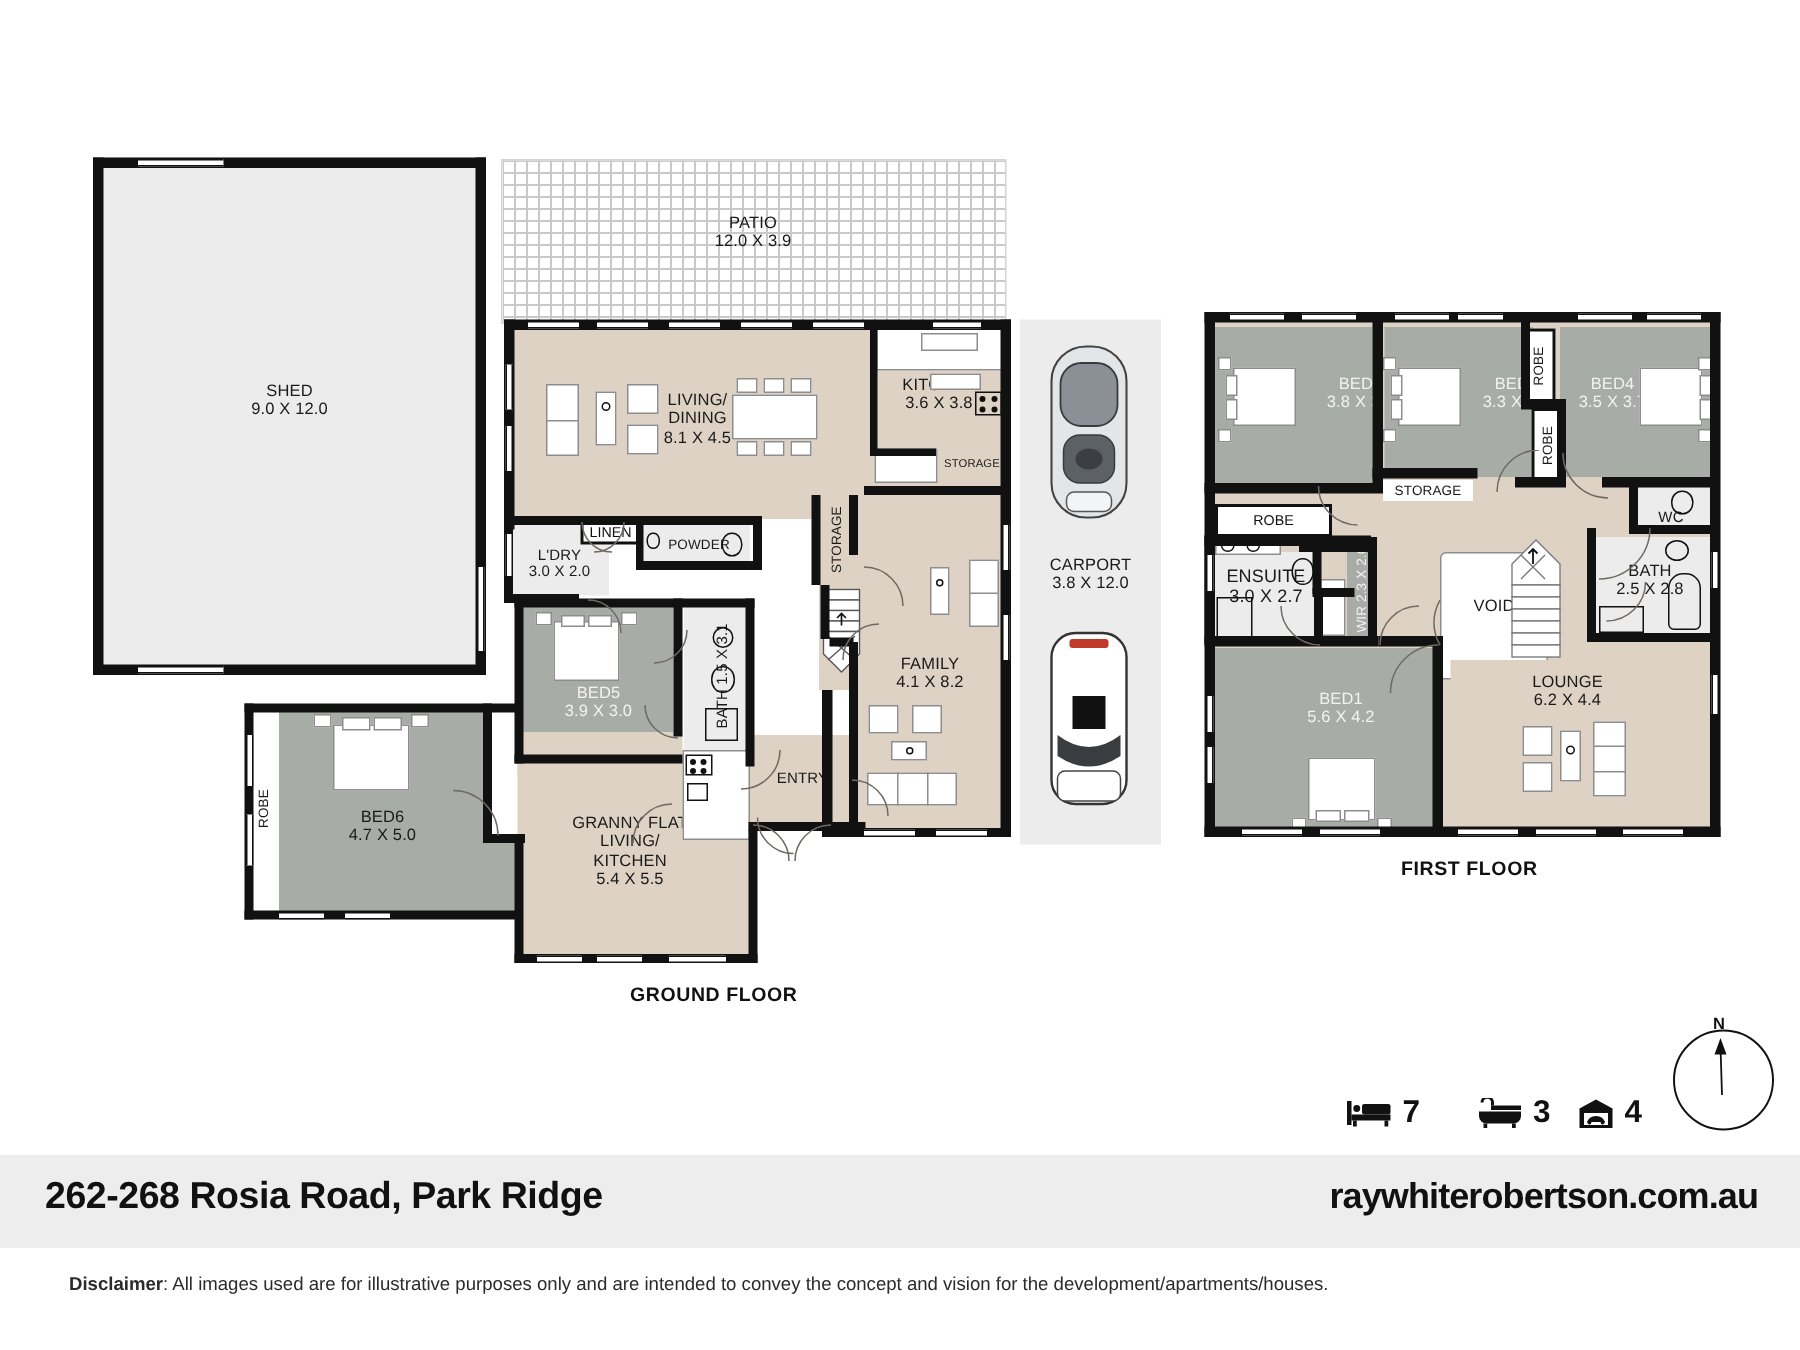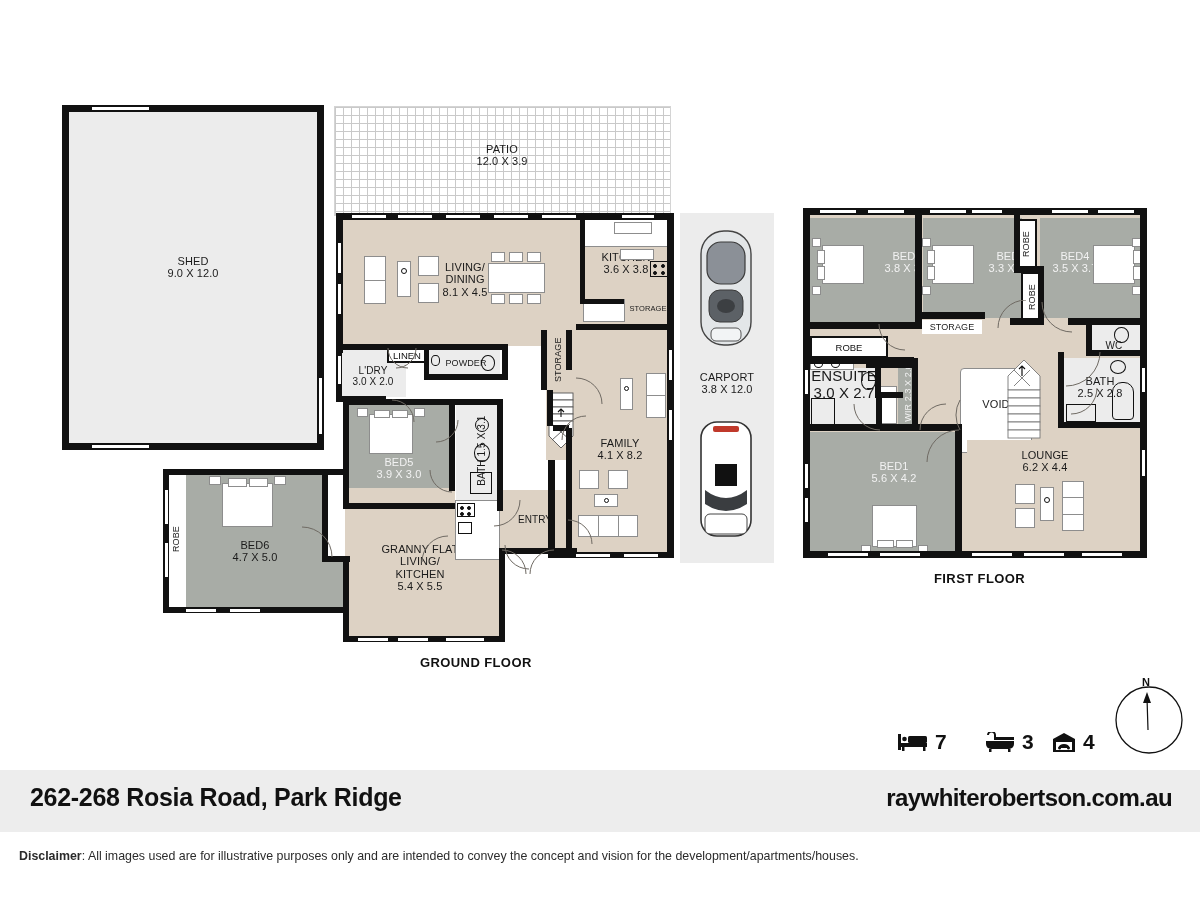--- a/index.html
+++ b/index.html
@@ -66,21 +66,21 @@
   }
   #addr {
     position:absolute; left:30px; top:783px;
     font-size:25px; font-weight:bold; color:#111; letter-spacing:-.3px;
   }
   #brand {
     position:absolute; right:28px; top:784px;
     font-size:24px; font-weight:bold; color:#111; letter-spacing:-.6px;text-align:center;
   }
   #disclaimer {
-    position:absolute; left:19px; top:848px; width:1140px;
+    position:absolute; left:46px; top:848px; width:1140px;
     font-size:12.4px; color:#2b2b2b; line-height:1.45;
   }
   #disclaimer b { font-weight:bold; }
 
   
   .stat { position:absolute; display:flex; align-items:center; gap:7px; }
   .stat .num { font-size:21px; font-weight:bold; color:#111; }
   .stat svg  { display:block; }
 
   #compass { position:absolute; left:1112px; top:672px; width:74px; height:84px; }
@@ -346,21 +346,21 @@
   <div class="lbl md white" style="left:1040px; top:250px; width:70px;"><span>BED4</span><br><span>3.5 X 3.7</span></div>
   <div class="furn" style="left:1093px; top:245px; width:42px; height:39px;"></div>
   <div class="furn" style="left:1133px; top:250px; width:8px; height:14px;"></div>
   <div class="furn" style="left:1133px; top:266px; width:8px; height:14px;"></div>
   <div class="furn" style="left:1132px; top:238px; width:9px; height:9px;"></div>
   <div class="furn" style="left:1132px; top:286px; width:9px; height:9px;"></div>
 
   <div class="lbl sm" style="left:922px; top:320px; width:60px; font-size:9px; background:#fff; padding:2px 0;">STORAGE</div>
 
   <div class="room fill-lgray" style="left:810px; top:368px; width:68px; height:58px;"></div>
-  <div class="lbl md" style="left:806px; top:368px; width:76px; font-size:15px;"><span>ENSUITE</span><br><span>3.0 X 2.7</span></div>
+  <div class="lbl md" style="left:806px; top:378px; width:76px; font-size:12px;"><span>ENSUITE</span><br><span>3.0 X 2.7</span></div>
   <div class="furn" style="left:810px; top:358px; width:44px; height:12px;"></div>
   <div class="outline" style="left:814px; top:360px; width:9px; height:8px; border-radius:50%;"></div>
   <div class="outline" style="left:831px; top:360px; width:9px; height:8px; border-radius:50%;"></div>
   <div class="outline" style="left:811px; top:398px; width:24px; height:27px;"></div>
   <div class="outline" style="left:861px; top:372px; width:15px; height:18px; border-radius:48%;"></div>
 
   <div class="room fill-gray" style="left:898px; top:362px; width:20px; height:62px;"></div>
   <div class="lbl sm rot white" style="left:872px; top:388px; width:72px; font-size:9px; transform:rotate(-90deg);"><span>WIR</span> <span>2.3 X 2.6</span></div>
   <div class="furn" style="left:880px; top:386px; width:17px; height:38px;"></div>
 

